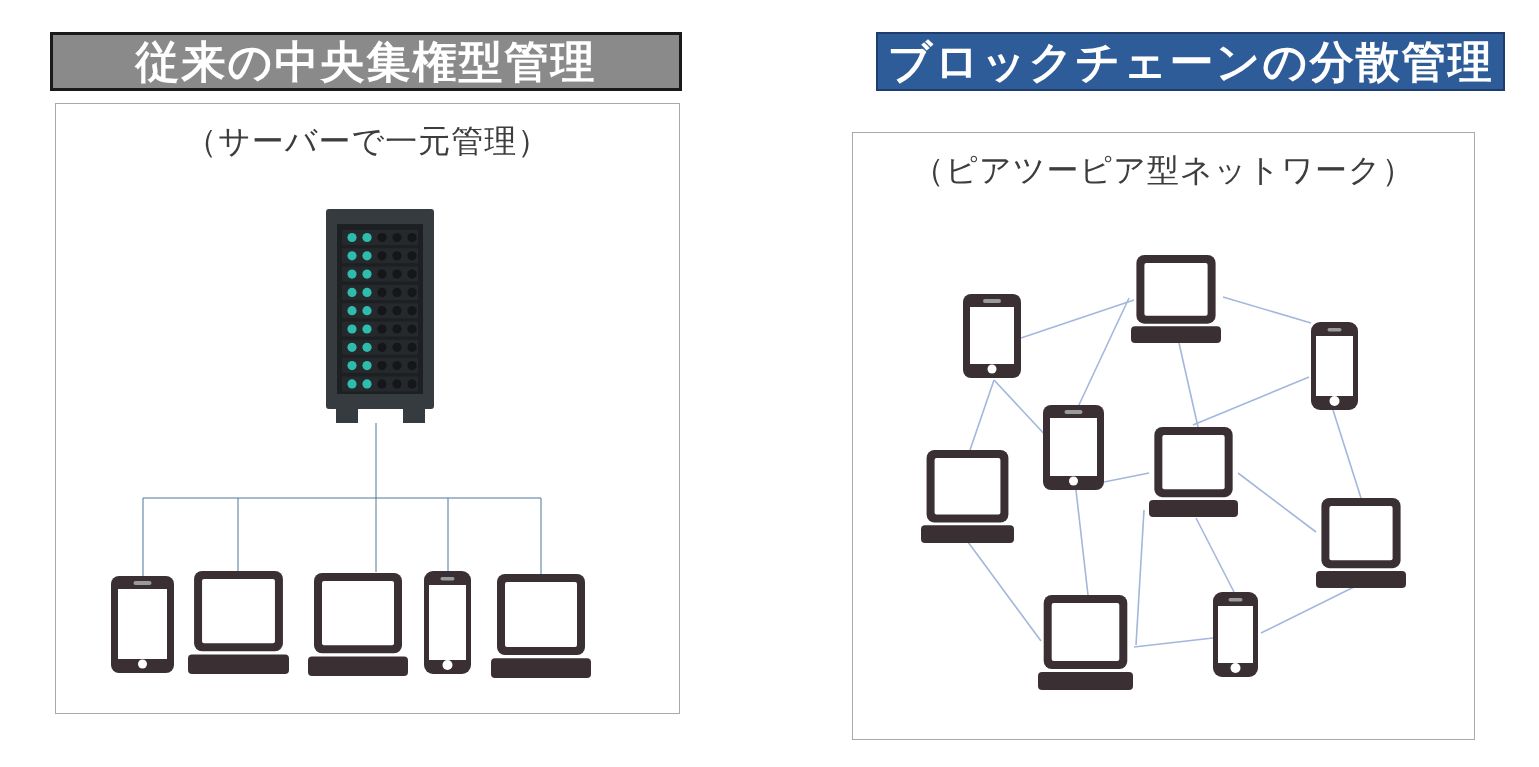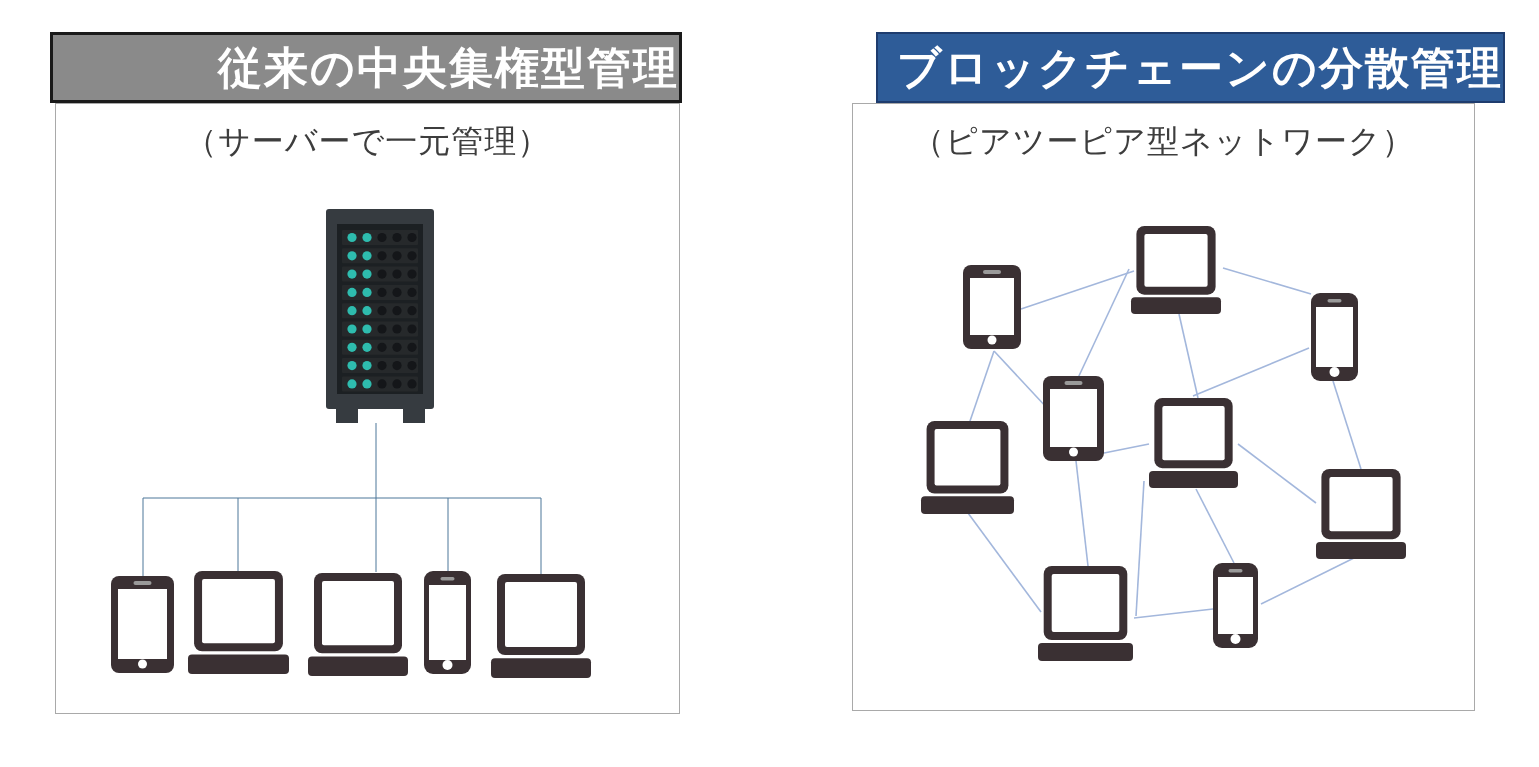--- a/index.html
+++ b/index.html
@@ -2,41 +2,41 @@
 <html><head>
 <meta charset="utf-8">
 <style>
   html,body{margin:0;padding:0;}
   body{
     width:1539px;height:767px;position:relative;background:#ffffff;
     font-family:"Liberation Sans","DejaVu Sans",sans-serif;
     overflow:hidden;
   }
   .panel-header{
-    position:absolute;top:32px;height:71px;box-sizing:border-box;
-    display:flex;align-items:center;justify-content:flex-end;
+    position:absolute;top:32px;height:59px;box-sizing:border-box;
+    display:flex;align-items:center;justify-content:center;
     color:var(--header-text,#fff);font-weight:bold;font-size:44px;
     letter-spacing:2px;line-height:1;
   }
   #left-header{
     left:50px;width:632px;
     background:var(--left-header-bg,#8a8a8a);
     border:3px solid var(--left-header-border,#1a1a1a);
   }
   #right-header{
     left:876px;width:629px;
     background:var(--right-header-bg,#2e5c98);
     border:2px solid var(--right-header-border,#1e3c6e);
   }
   .panel-body{
     position:absolute;top:103px;box-sizing:border-box;background:#ffffff;
     border:1px solid var(--panel-border,#a9a9a9);
   }
   #left-body{left:55px;width:625px;height:611px;}
-  #right-body{left:852px;width:623px;height:608px;}
+  #right-body{left:852px;width:623px;height:608px;margin-top:29px;}
   .subtitle{
     position:absolute;top:16px;left:0;width:100%;text-align:center;
     font-size:32px;color:var(--subtitle-text,#3d3d3d);letter-spacing:1px;
   }
   .diagram-svg{position:absolute;left:0;top:0;}
 </style>
 </head>
 <body style="--left-header-bg: #8a8a8a; --left-header-border: #1a1a1a; --right-header-bg: #2e5c98; --right-header-border: #1e3c6e; --panel-border: #a9a9a9; --header-text: #ffffff; --subtitle-text: #3d3d3d;">
 
 <div class="panel-header" id="left-header">

